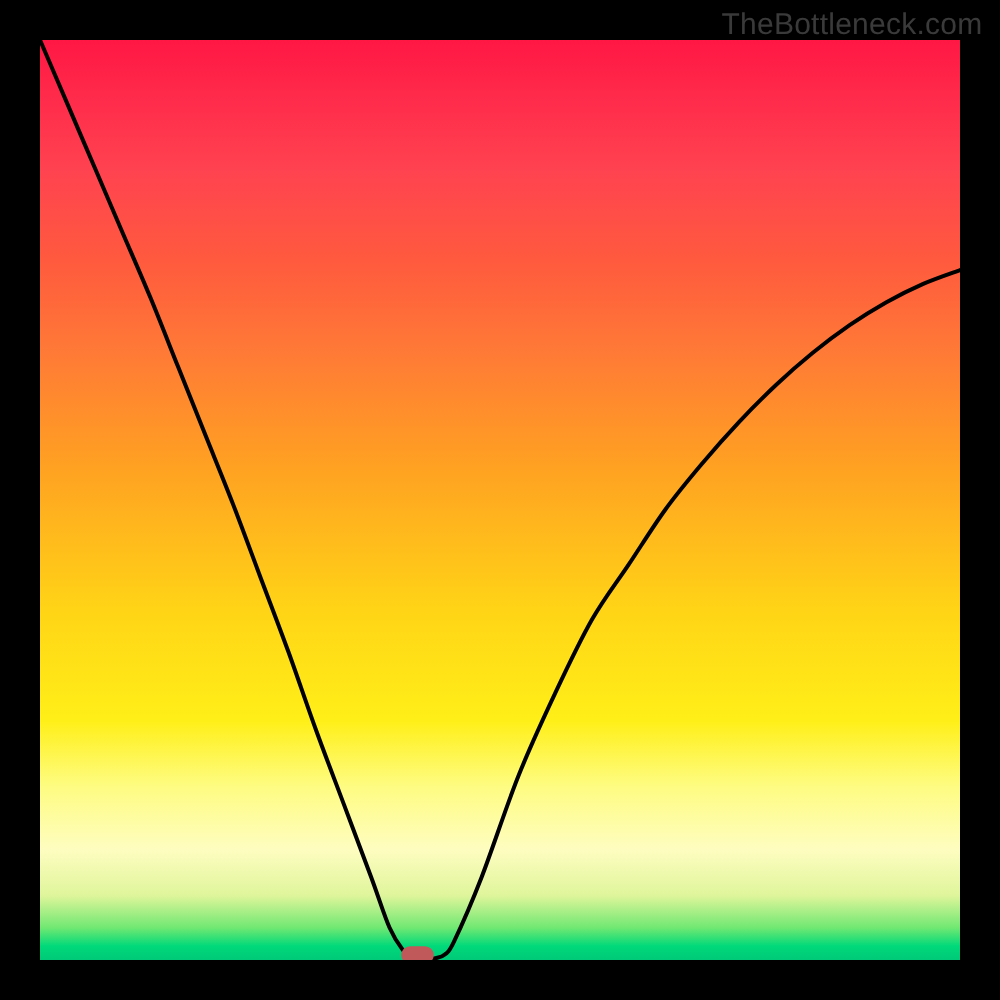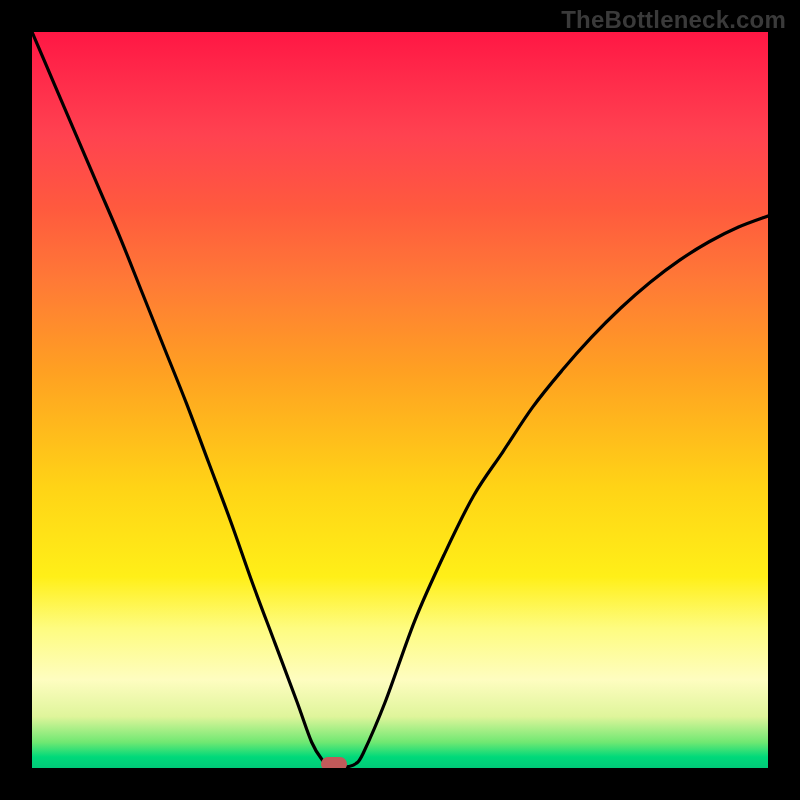--- a/index.html
+++ b/index.html
@@ -65,21 +65,21 @@
     height: 14px;
     border-radius: 7px;
     transform: translate(-50%, -50%);
   }
   .watermark {
     position: absolute;
     top: 6px;
     right: 14px;
     font-family: Arial, Helvetica, sans-serif;
     font-size: 24px;
-    font-weight: 700;
+    font-weight: 400;
     color: #3a3a3a;
     letter-spacing: 0.2px;
     user-select: none;
   }
 </style>
 </head>
 <body>
 
 <div class="frame">
   <div class="watermark">TheBottleneck.com</div>

